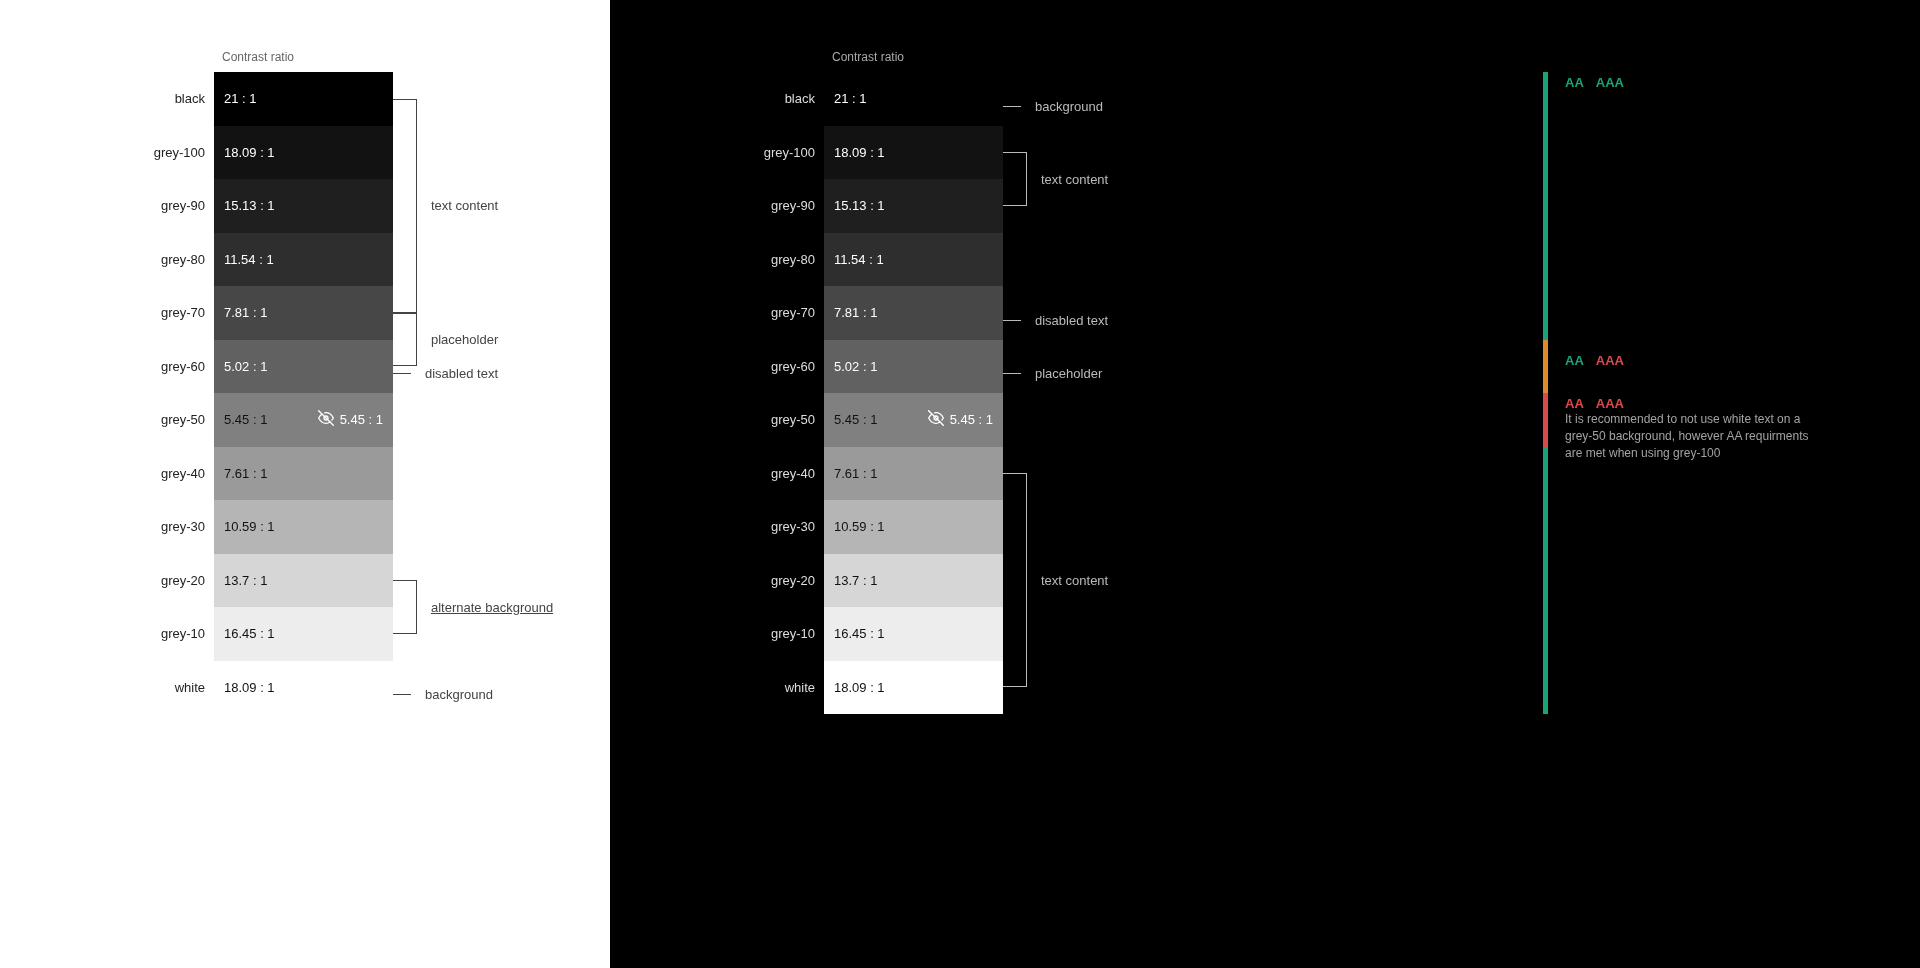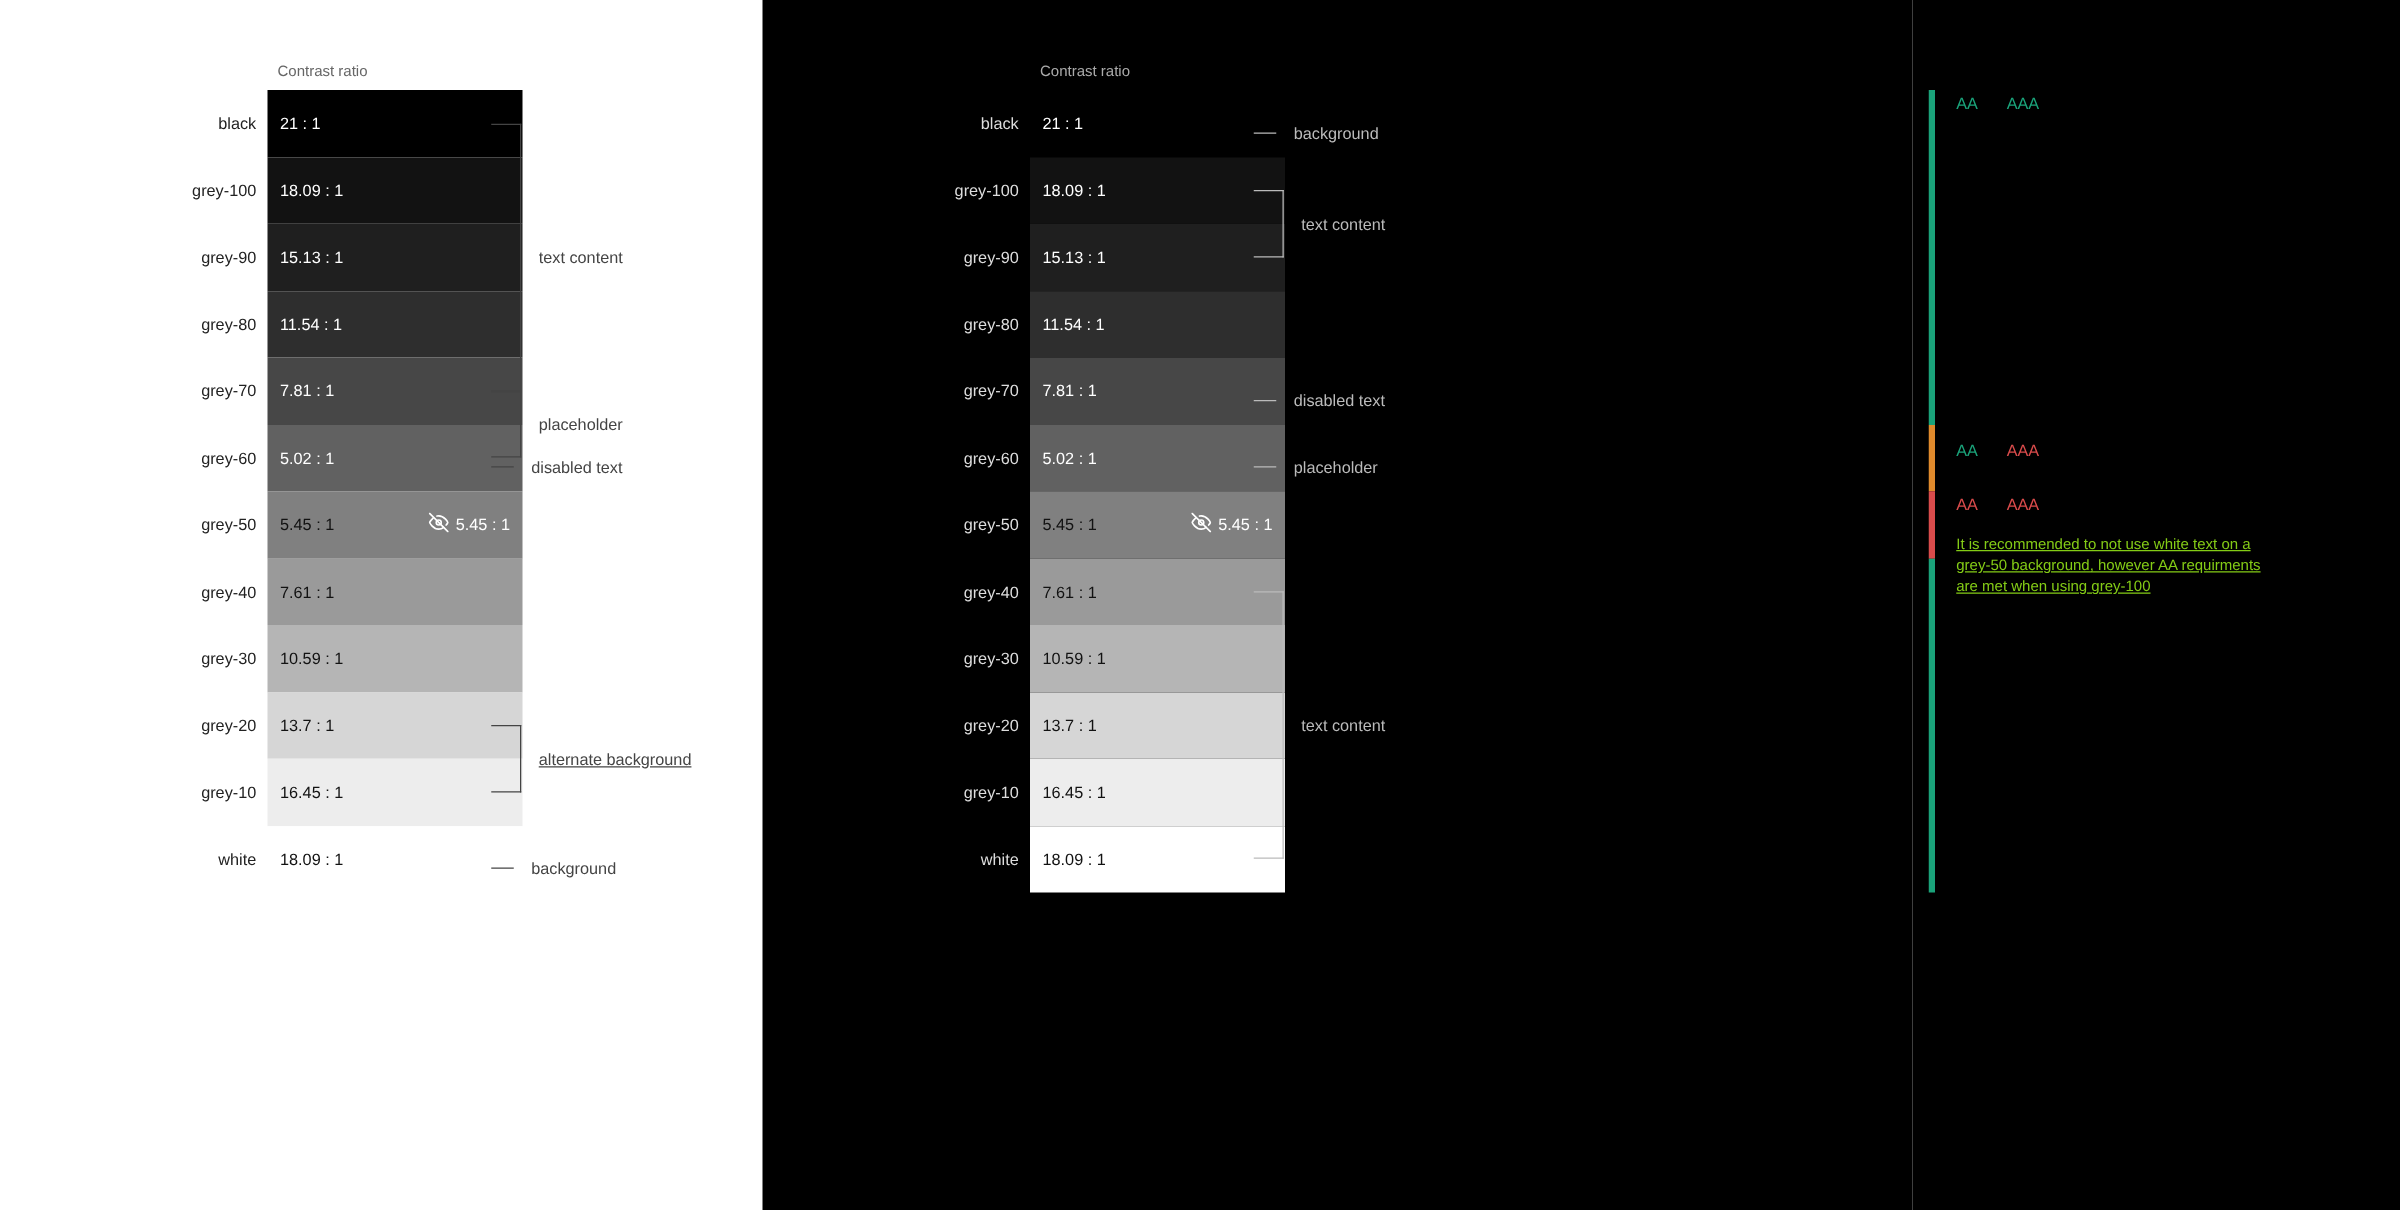--- a/index.html
+++ b/index.html
@@ -10,44 +10,44 @@
   .panel-light { width: 610px; background: #ffffff; color: #111; }
   .panel-dark  { width: 920px; background: #000000; color: #fff; }
   .panel-legend { flex: 1; background: #000000; color: #fff; position: relative; }
 
   .header-label { position: absolute; left: 222px; top: 50px; font-size: 12px; color: #666; }
   .panel-dark .header-label { color: #aaa; left: 222px; }
 
   .rows { position: absolute; left: 0; top: 72px; width: 100%; }
   .row  { height: 53.5px; display: flex; align-items: center; position: relative; }
   .row-label { position: absolute; left: 0; width: 205px; text-align: right; font-size: 13px; }
-  .swatch { position: absolute; left: 214px; width: 204px; height: 53.5px; display: flex; align-items: center; padding-left: 10px; font-size: 13px; }
+  .swatch { position: absolute; left: 214px; width: 179px; height: 53.5px; display: flex; align-items: center; padding-left: 10px; font-size: 13px; }
   .swatch-alt { position: absolute; right: 10px; display: flex; align-items: center; gap: 6px; font-size: 13px; }
   .eye-off { width: 16px; height: 16px; }
 
   .brackets { position: absolute; left: 393px; top: 72px; width: 230px; }
   .bracket-group { position: absolute; left: 0; display: flex; align-items: center; }
   .bracket-line { width: 24px; border-right: 1px solid currentColor; border-top: 1px solid currentColor; border-bottom: 1px solid currentColor; }
   .bracket-dash { width: 18px; height: 0; border-top: 1px solid currentColor; }
   .bracket-label { margin-left: 14px; font-size: 13px; }
   .panel-light .brackets { color: #444; }
   .panel-dark  .brackets { color: #bbb; left: 393px; }
 
   
   .panel-legend { padding: 0; }
   .legend-bar { position: absolute; left: 13px; top: 72px; width: 5px; height: 642px; }
   .bar-green1  { background: #1aa37a; }
   .bar-orange  { background: #e08a2c; }
   .bar-red     { background: #d94b4b; }
   .bar-green2  { background: #1aa37a; }
   .legend-item { position: absolute; left: 35px; right: 20px; font-size: 13px; }
-  .legend-tags { display: flex; gap: 23px; font-weight: 400; font-size: 13px; }
+  .legend-tags { display: flex; gap: 12px; font-weight: 700; font-size: 13px; }
   .green-text  { color: #1aa37a; }
   .red-text    { color: #d94b4b; }
-  .legend-note { color: #84cc16; font-size: 12px; margin-top: 16px; line-height: 1.45; max-width: 260px; text-decoration: underline; }
+  .legend-note { color: #a3a3a3; font-size: 12px; margin-top: 0; line-height: 1.45; max-width: 260px; }
 </style>
 </head>
 <body>
 
 <div class="panel panel-light">
   <div class="header-label">Contrast ratio</div>
   <div class="rows" id="rows-light">
       <div class="row">
         <div class="row-label" style="color: rgb(34, 34, 34);">black</div>
         <div class="swatch" style="background: rgb(0, 0, 0); color: rgb(255, 255, 255);">

